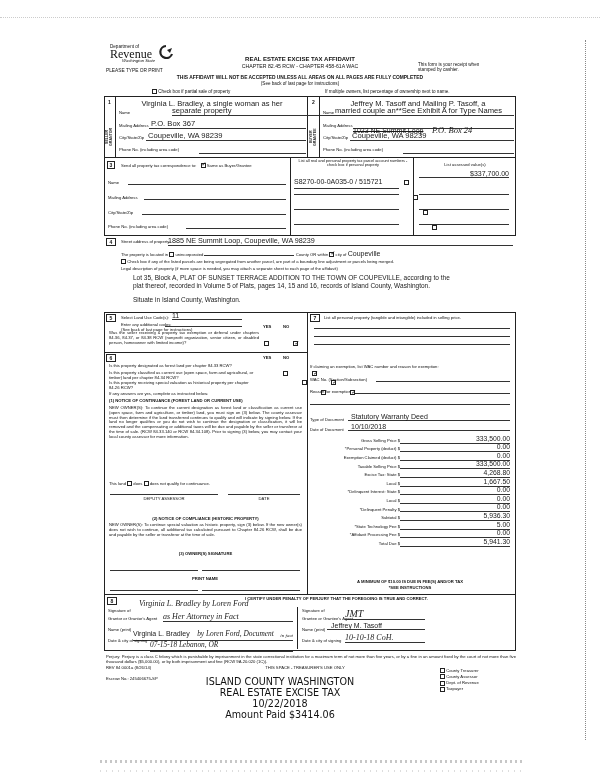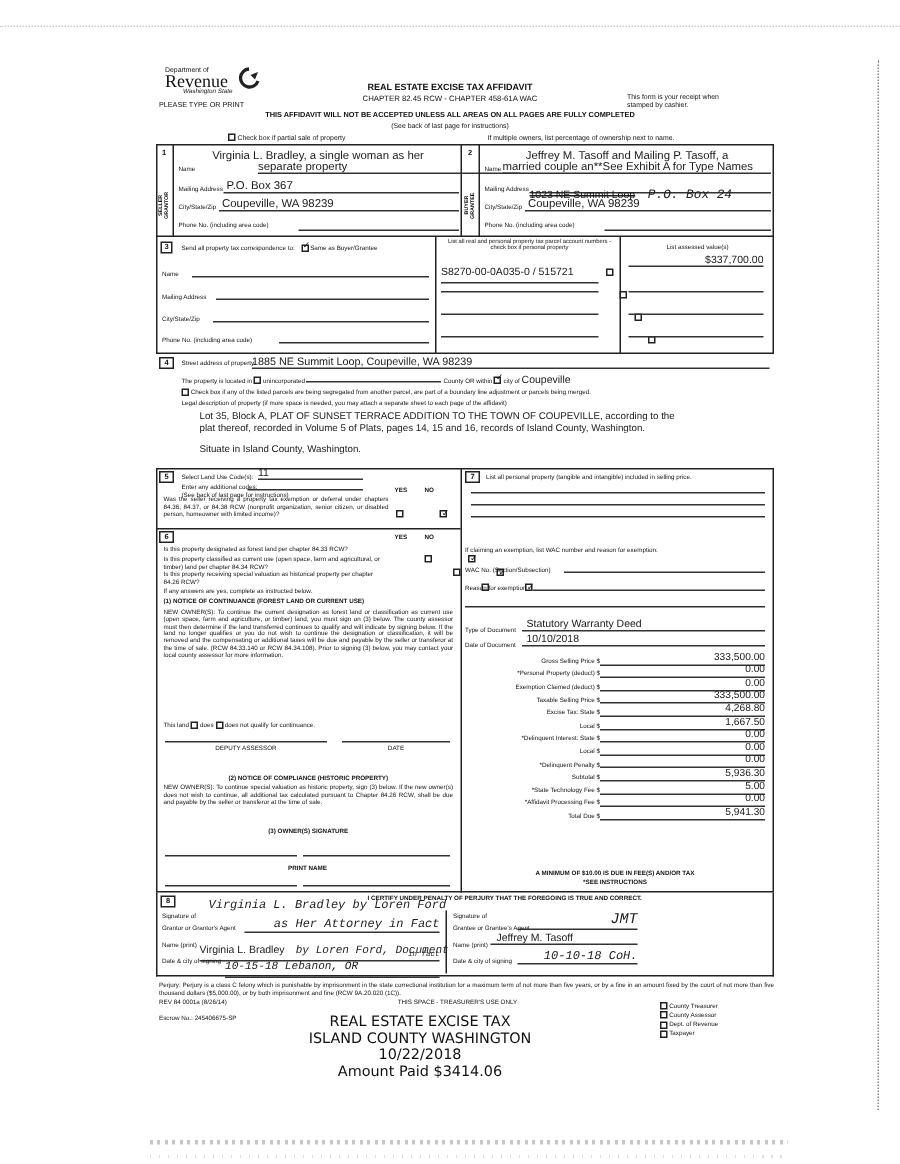--- a/index.html
+++ b/index.html
@@ -14,21 +14,21 @@
   .box { border: 0.8px solid #222; }
   .cb { display: inline-block; width: 5px; height: 5px; border: 0.7px solid #222; vertical-align: middle; position: relative; }
   .cb.checked::after { content: "✓"; position: absolute; left: 0px; top: -3px; font-size: 6px; }
   .numbox { position: absolute; border: 0.8px solid #222; font-size: 5px; text-align: center; font-weight: bold; }
   .vlabel { position: absolute; writing-mode: vertical-rl; transform: rotate(180deg); font-size: 3.6px; text-align: center; font-weight: bold; }
   .right { text-align: right; }
   .center { text-align: center; }
   .bold { font-weight: bold; }
   .scanrail { position: absolute; right: 14px; width: 1px; border-left: 1px dotted #888; }
   .stamp { font-family: "DejaVu Sans", sans-serif; font-size: 9.6px; text-align: center; line-height: 1.15; color: #111; }
-  .sig { font-family: Liberation Mono, monospace; font-style: italic; font-size: 8px; color: #222; text-align: right; }
+  .sig { font-family: Liberation Serif, serif; font-style: italic; font-size: 8px; color: #222; }
 </style>
 </head>
 <body>
 
 <div class="page">
 
   
   <div class="scanrail" style="top:40px;height:700px;"></div>
   <div class="abs" style="left:0;top:0;width:600px;height:18px;border-bottom:1px dotted #ccc;"></div>
 
@@ -297,21 +297,21 @@
     <div class="abs tiny" style="left:3px;top:22px;">Grantor or Grantor's Agent</div>
     <div class="abs sig" style="left:34px;top:4px;width:150px;white-space:nowrap;">Virginia L. Bradley by Loren Ford</div>
     <div class="abs sig line" style="left:58px;top:17px;width:130px;white-space:nowrap;">as Her Attorney in Fact</div>
     <div class="abs tiny" style="left:3px;top:33px;">Name (print)</div>
     <div class="abs line" style="left:28px;top:27px;width:160px;white-space:nowrap;">
       <span class="hand" style="font-size:7px;">Virginia L. Bradley</span>
       <span class="sig" style="font-size:7.4px;margin-left:3px;">by Loren Ford, Document</span>
     </div>
     <div class="abs tiny" style="left:3px;top:44px;">Date &amp; city of signing</div>
     <div class="abs line" style="left:45px;top:38px;width:143px;white-space:nowrap;">
-      <span class="sig" style="font-size:7.4px;">10-15-18  Lebanon, OR</span>
+      <span class="sig" style="font-size:7.4px;">07-15-18  Lebanon, OR</span>
       <span class="sig" style="font-size:5px;float:right;">in fact</span>
     </div>
     <div class="abs" style="left:192px;top:12px;width:1px;height:42px;background:#222;"></div>
 
     <div class="abs tiny" style="left:197px;top:14px;">Signature of</div>
     <div class="abs tiny" style="left:197px;top:22px;">Grantee or Grantee's Agent</div>
     <div class="abs sig line" style="left:240px;top:13px;width:80px;font-size:10px;">JMT</div>
     <div class="abs tiny" style="left:197px;top:33px;">Name (print)</div>
     <div class="abs hand line" style="left:222px;top:27px;width:98px;font-size:7px;padding-left:4px;">Jeffrey M. Tasoff</div>
     <div class="abs tiny" style="left:197px;top:44px;">Date &amp; city of signing</div>
@@ -328,22 +328,22 @@
   </div>
   <div class="abs tiny" style="left:440px;top:668px;line-height:1.45;">
     <div><span class="cb"></span> <span>County Treasurer</span></div>
     <div><span class="cb"></span> <span>County Assessor</span></div>
     <div><span class="cb"></span> <span>Dept. of Revenue</span></div>
     <div><span class="cb"></span> <span>Taxpayer</span></div>
   </div>
 
   
   <div class="abs stamp" style="left:180px;top:676px;width:200px;">
+    <div>ISLAND COUNTY WASHINGTON</div>
     <div>REAL ESTATE EXCISE TAX</div>
-    <div>ISLAND COUNTY WASHINGTON</div>
     <div>10/22/2018</div>
     <div>Amount Paid $3414.06</div>
   </div>
 
   
   <div class="abs" style="left:100px;top:760px;width:425px;height:3px;background:repeating-linear-gradient(90deg,#999 0 2px,transparent 2px 5px);opacity:0.55;"></div>
   <div class="abs" style="left:100px;top:770px;width:425px;height:2px;background:repeating-linear-gradient(90deg,#bbb 0 1px,transparent 1px 6px);opacity:0.5;"></div>
 </div>
 
 </body></html>

